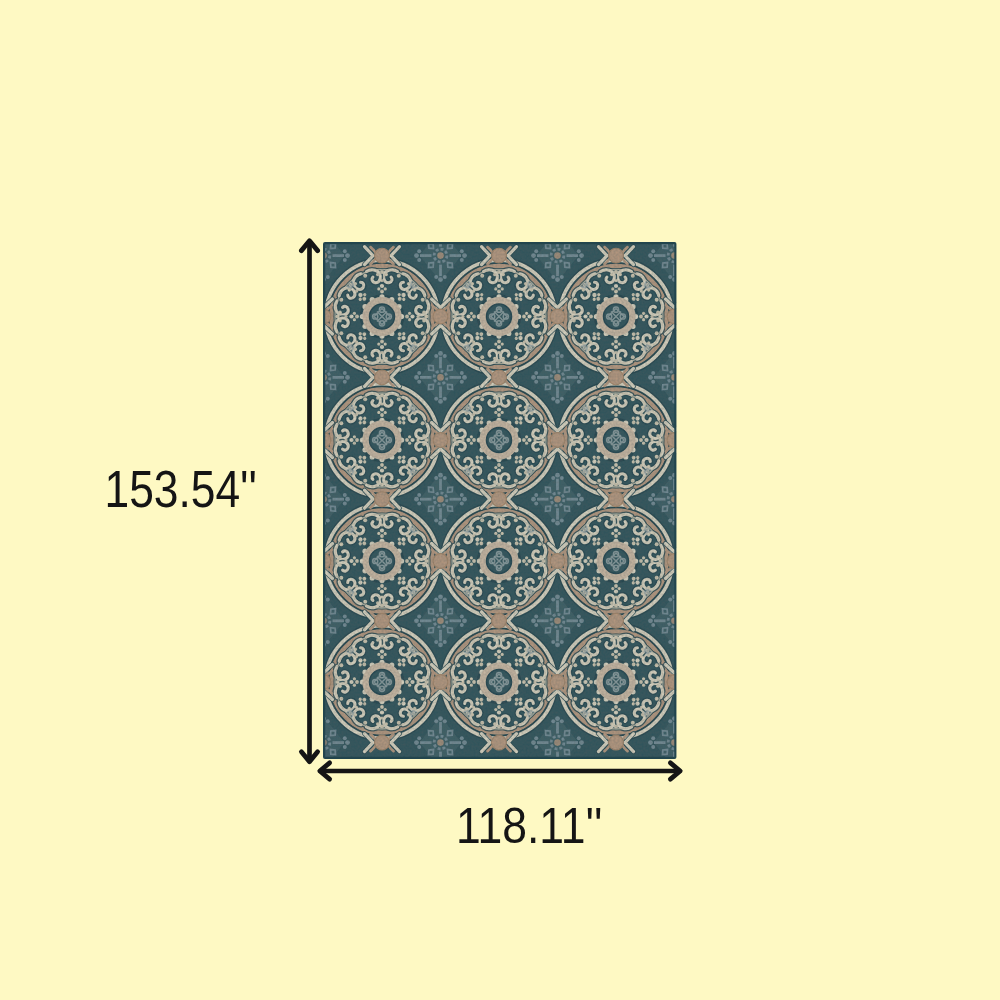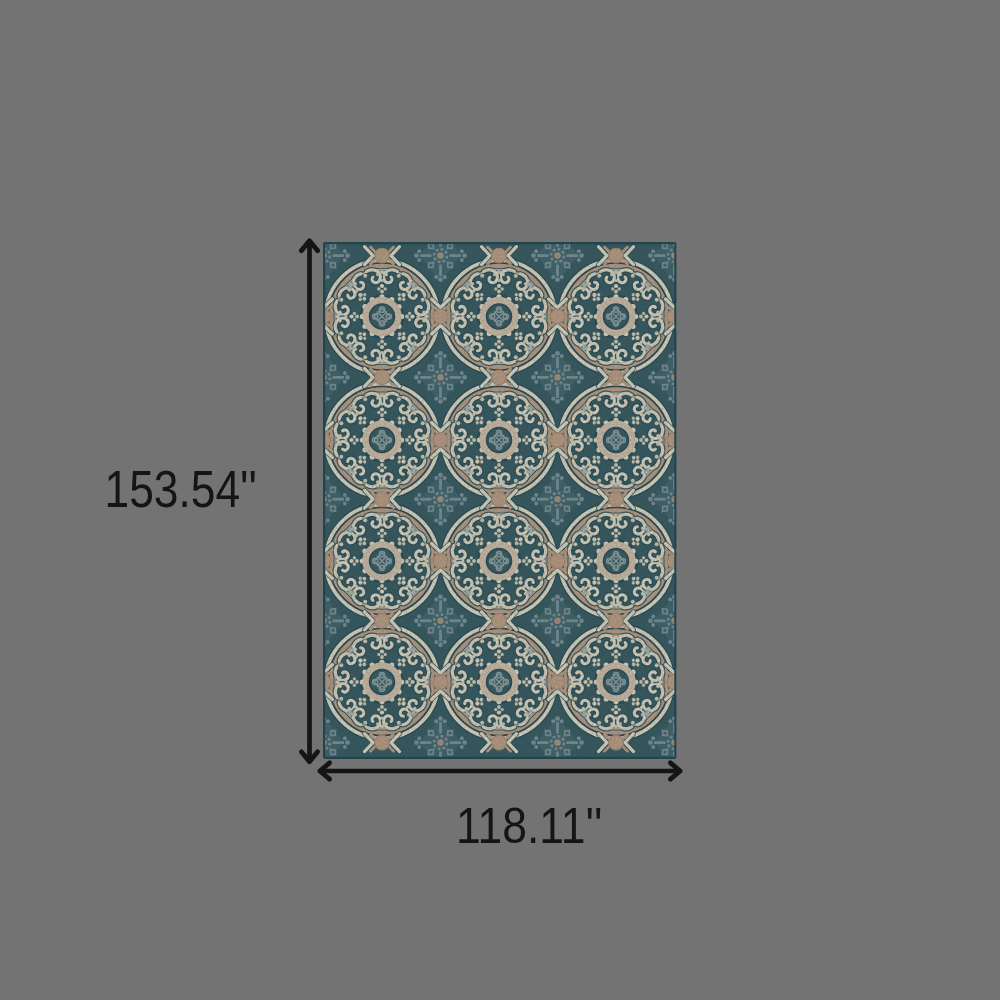--- a/index.html
+++ b/index.html
@@ -1,17 +1,17 @@
 <!DOCTYPE html>
 <html><head>
 <meta charset="utf-8">
 <title>Rug</title>
 <style>
 html,body{margin:0;padding:0;background:#ffffff;}
-#page{position:relative;width:1000px;height:1000px;background:#737373;overflow:hidden;font-family:"Liberation Sans",sans-serif;}
+#page{position:relative;width:1000px;height:1000px;background:#fef9c3;overflow:hidden;font-family:"Liberation Sans",sans-serif;}
 </style>
 </head>
 <body>
 <div id="page">
 <svg width="1000" height="1000" viewBox="0 0 1000 1000">
 <defs>
 <clipPath id="rugclip">
           <rect x="323" y="242" width="353.5" height="517" rx="2"></rect>
         </clipPath>
 <filter id="weave" x="0%" y="0%" width="100%" height="100%">

